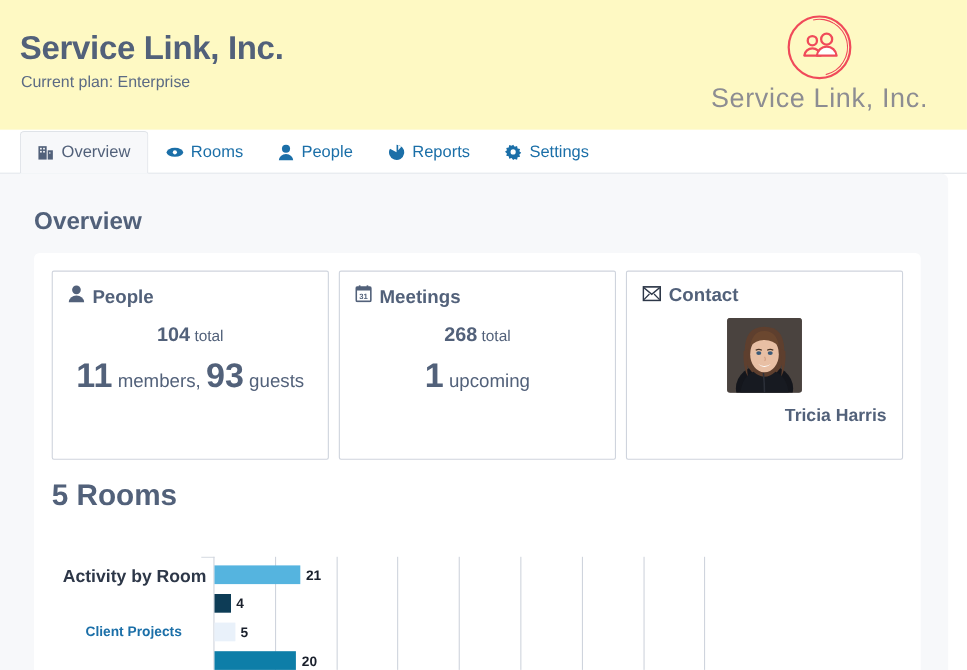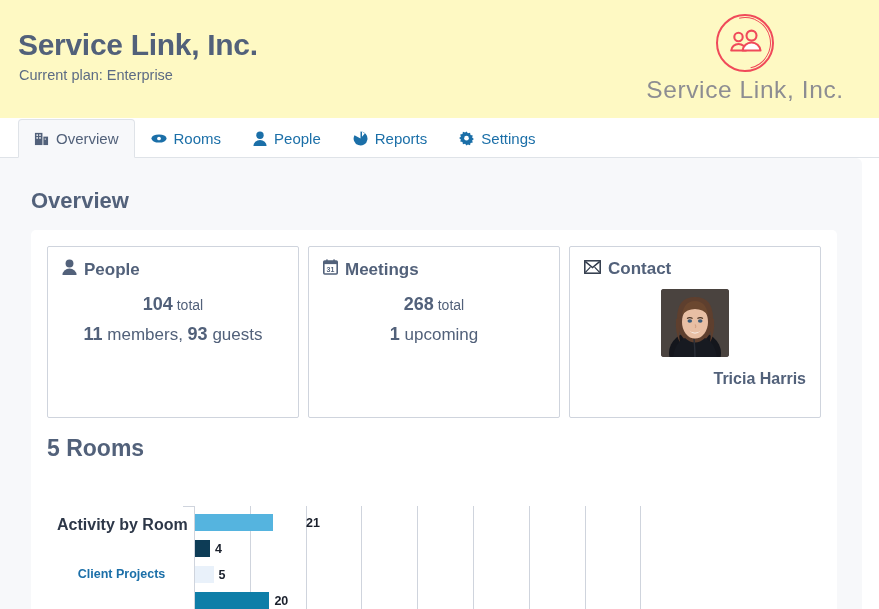--- a/index.html
+++ b/index.html
@@ -146,21 +146,21 @@
     font-weight: bold;
     color: #52617a;
   }
   .card-line {
     text-align: center;
     color: #52617a;
   }
   .card-line.l1 { margin-top: 14px; font-size: 14px; }
   .card-line.l2 { margin-top: 9px;  font-size: 17px; }
   .card-line .big { font-weight: bold; font-size: 18px; }
-  .card-line.l2 .big { font-size: 18px; }
+  .card-line.l2 .big { font-size: 31px; }
 
   .contact-body { text-align: right; margin-top: 10px; }
   .avatar {
     width: 68px; height: 68px;
     margin: 0 auto;
     border-radius: 3px;
     overflow: hidden;
     background: #4c4440;
     position: relative;
   }
@@ -168,21 +168,21 @@
     margin-top: 13px;
     font-size: 16px;
     font-weight: bold;
     color: #52617a;
   }
 
   
   .rooms-title {
     position: absolute;
     left: 16px; top: 205px;
-    font-size: 23px;
+    font-size: 27px;
     font-weight: bold;
     color: #52617a;
   }
   .chart-title {
     position: absolute;
     left: 26px; top: 250px;
     font-size: 16px;
     font-weight: bold;
     color: #2d3748;
     margin-top: 36px;
@@ -421,21 +421,21 @@
             <div class="gridline" style="left: 55.8px;"></div>
             <div class="gridline" style="left: 111.6px;"></div>
             <div class="gridline" style="left: 167.4px;"></div>
             <div class="gridline" style="left: 223.2px;"></div>
             <div class="gridline" style="left: 279px;"></div>
             <div class="gridline" style="left: 334.8px;"></div>
             <div class="gridline" style="left: 390.6px;"></div>
             <div class="gridline" style="left: 446.4px;"></div>
           </div>
         <div id="bars">
-            <div class="bar-row" style="top: 8px; gap: 28px;">
+            <div class="bar-row" style="top: 8px;">
               <div class="bar" style="width: 78.12px; background: rgb(85, 180, 223);"></div>
               <span class="bar-val">21</span>
             </div>
             <div class="bar-row" style="top: 34px;">
               <div class="bar" style="width: 14.88px; background: rgb(13, 60, 86);"></div>
               <span class="bar-val">4</span>
             </div>
             <div class="bar-row" style="top: 60px;">
               <div class="bar" style="width: 18.6px; background: rgb(233, 241, 250);"></div>
               <span class="bar-val">5</span>

